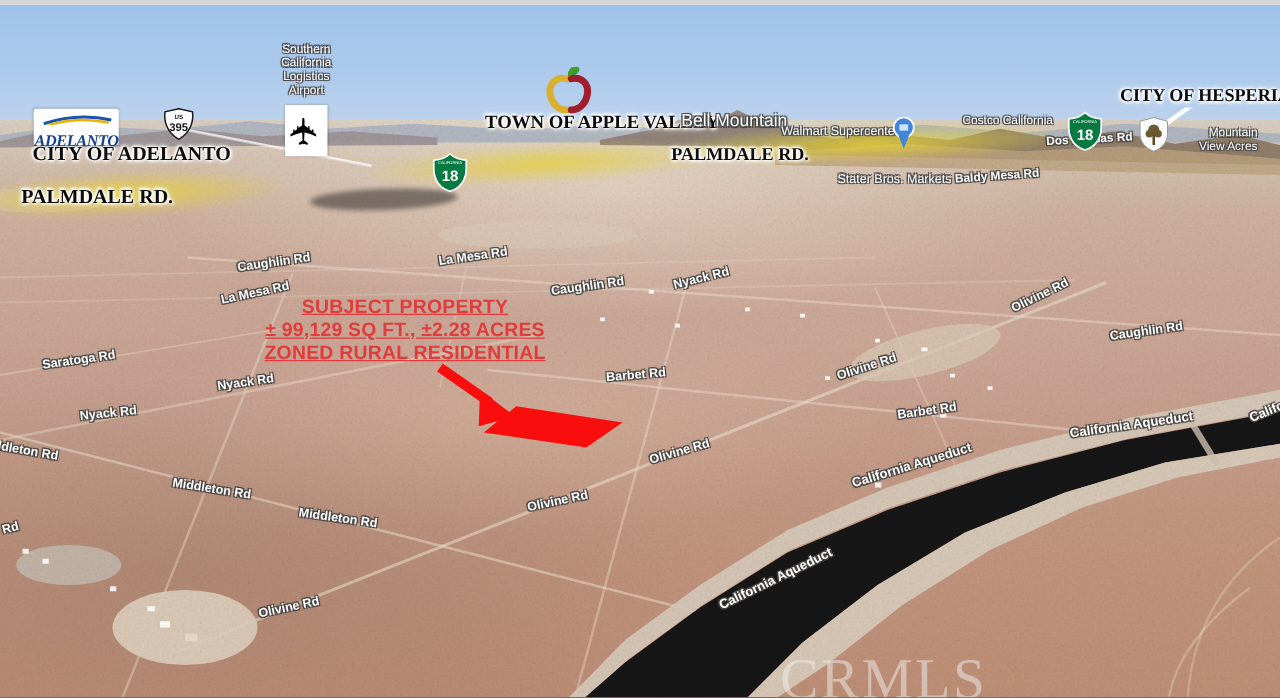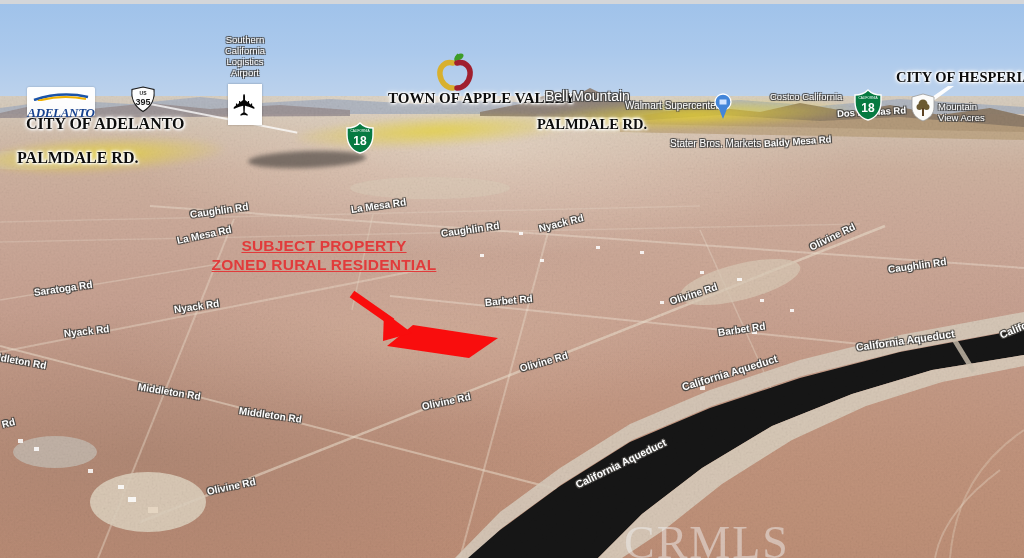--- a/index.html
+++ b/index.html
@@ -36,21 +36,21 @@
     text-shadow:-1px -1px 0 rgba(70,70,70,.9),1px -1px 0 rgba(70,70,70,.9),
                 -1px 1px 0 rgba(70,70,70,.9),1px 1px 0 rgba(70,70,70,.9),0 0 2px rgba(70,70,70,.8);}
   .lbl-road{color:#fff;font-weight:700;font-size:10px;white-space:nowrap;transform-origin:left center;
     text-shadow:-1px -1px 0 rgba(72,70,66,.9),1px -1px 0 rgba(72,70,66,.9),
                 -1px 1px 0 rgba(72,70,66,.9),1px 1px 0 rgba(72,70,66,.9),0 0 2px rgba(72,70,66,.85);}
   .annot{left:196px;top:237px;width:256px;text-align:center;color:#e13b3b;font-weight:700;
     font-size:15.5px;line-height:18.5px;letter-spacing:.2px;text-decoration:underline;}
   .wm{left:624px;top:516px;font-family:"Liberation Serif",serif;font-size:46px;font-weight:400;
     color:rgba(240,240,240,.5);letter-spacing:2px;}
   .logo-adelanto{left:27px;top:87px;width:68px;height:29px;background:rgba(255,255,255,.97);
-    border-radius:2px;text-align:center;box-shadow:0 0 2px rgba(0,0,0,.25);}
+    border-radius:2px;text-align:right;box-shadow:0 0 2px rgba(0,0,0,.25);}
   .logo-adelanto .txt{font-family:"Liberation Serif",serif;font-style:italic;font-weight:700;
     font-size:13px;color:#17418e;line-height:15px;letter-spacing:-.3px;}
   .planebox{left:228px;top:84px;width:34px;height:41px;background:#fff;box-shadow:0 0 2px rgba(0,0,0,.3);
     display:flex;align-items:center;justify-content:center;}
   .plane{font-size:30px;color:#050505;transform:rotate(-90deg);line-height:30px;}
 </style>
 </head>
 <body>
 
 <div id="stage">
@@ -149,21 +149,21 @@
   <div class="abs lbl-city" style="left:896px;top:69px;font-size:14.5px">CITY OF HESPERIA</div>
 
   <div class="abs lbl-map" style="left:210px;top:34px;width:70px;font-size:9.5px;text-align:center">Southern
 California
 Logistics
 Airport</div>
   <div class="abs lbl-map" style="left:545px;top:91px;font-size:14px">Bell Mountain</div>
   <div class="abs lbl-map" style="left:625px;top:100px;font-size:10px">Walmart Supercenter</div>
   <div class="abs lbl-map" style="left:770px;top:91px;font-size:9.5px">Costco California</div>
   <div class="abs lbl-map" style="left:670px;top:138px;font-size:10px">Stater Bros. Markets</div>
-  <div class="abs lbl-map" style="left:938px;top:101px;width:68px;font-size:9.5px;text-align:left">Mountain
+  <div class="abs lbl-map" style="left:938px;top:101px;width:68px;font-size:9.5px;text-align:right">Mountain
 View Acres</div>
 
   <div class="abs lbl-road" style="left:190px;top:209px;transform:rotate(-8deg)">Caughlin Rd</div>
   <div class="abs lbl-road" style="left:351px;top:204px;transform:rotate(-8deg)">La Mesa Rd</div>
   <div class="abs lbl-road" style="left:441px;top:228px;transform:rotate(-8deg)">Caughlin Rd</div>
   <div class="abs lbl-road" style="left:539px;top:223px;transform:rotate(-14deg)">Nyack Rd</div>
   <div class="abs lbl-road" style="left:177px;top:235px;transform:rotate(-12deg)">La Mesa Rd</div>
   <div class="abs lbl-road" style="left:810px;top:242px;transform:rotate(-26deg)">Olivine Rd</div>
   <div class="abs lbl-road" style="left:888px;top:264px;transform:rotate(-8deg)">Caughlin Rd</div>
   <div class="abs lbl-road" style="left:670px;top:296px;transform:rotate(-18deg)">Olivine Rd</div>
@@ -182,20 +182,21 @@
   <div class="abs lbl-road" style="left:764px;top:138px;transform:rotate(-4deg);font-size:9.5px">Baldy Mesa Rd</div>
   <div class="abs lbl-road" style="left:837px;top:108px;transform:rotate(-3deg);font-size:9.5px">Dos Palmas Rd</div>
 
   <div class="abs lbl-road" style="left:856px;top:341px;font-size:10.5px;transform:rotate(-8deg)">California Aqueduct</div>
   <div class="abs lbl-road" style="left:682px;top:381px;font-size:10.5px;transform:rotate(-17deg)">California Aqueduct</div>
   <div class="abs lbl-road" style="left:576px;top:479px;font-size:10.5px;transform:rotate(-26deg)">California Aqueduct</div>
   <div class="abs lbl-road" style="left:1000px;top:329px;font-size:10.5px;transform:rotate(-22deg)">California Aqueduct</div>
 
   <div class="abs annot">
     <div>SUBJECT PROPERTY</div>
+    <div>± 99,129 SQ FT., ±2.28 ACRES</div>
     <div>ZONED RURAL RESIDENTIAL</div>
   </div>
 
   <div class="abs logo-adelanto">
     <svg width="66" height="11">
       <path d="M6,10 Q33,1 60,7" stroke="#1a53a8" stroke-width="2.5" fill="none"></path>
       <path d="M10,11 Q33,4 58,9" stroke="#f0b000" stroke-width="2" fill="none"></path>
     </svg>
     <div class="txt">ADELANTO</div>
   </div>

